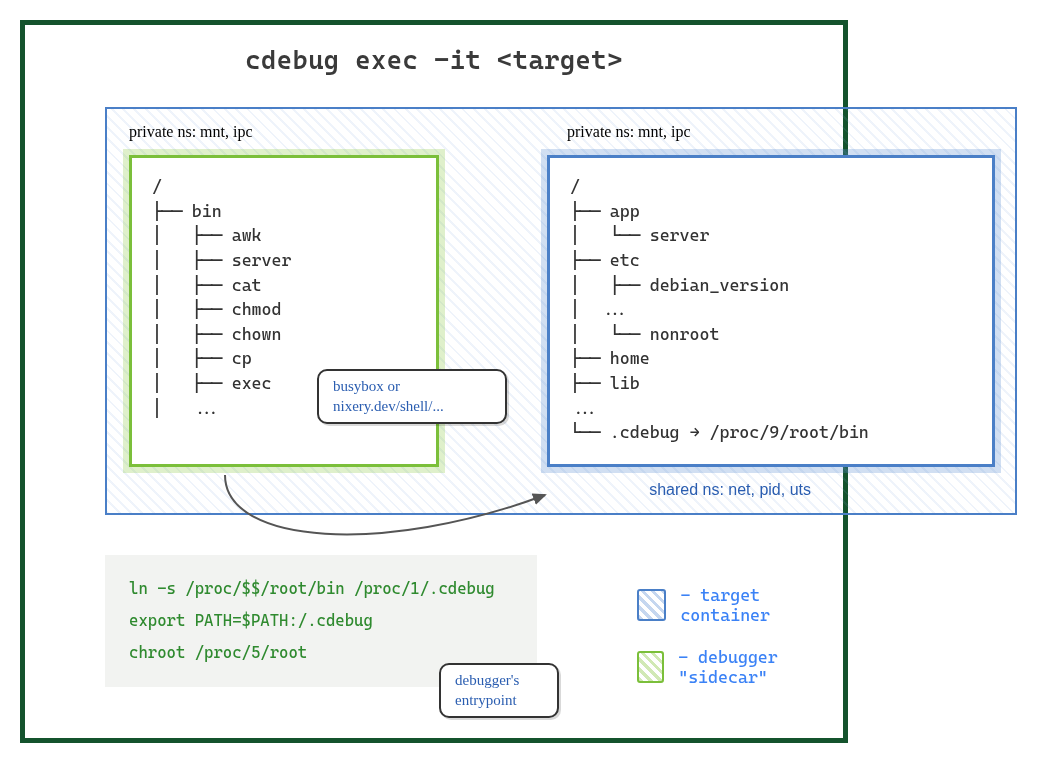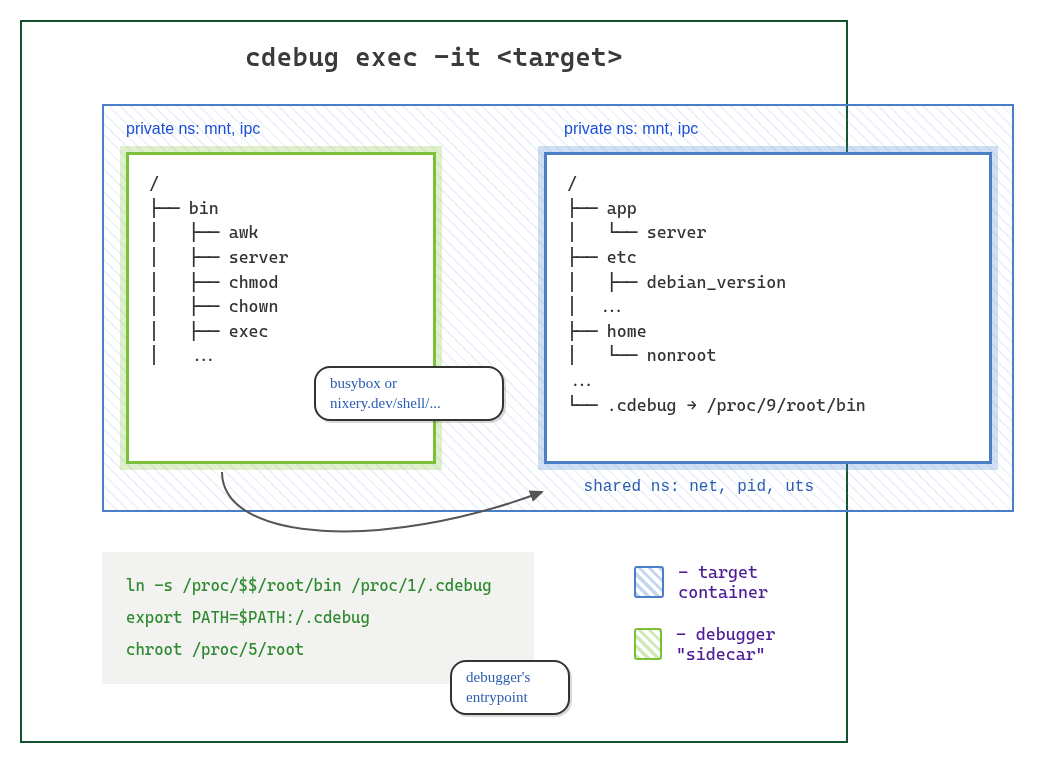--- a/index.html
+++ b/index.html
@@ -6,21 +6,21 @@
   body {
     margin: 0;
     padding: 20px;
     font-family: ui-monospace, 'SF Mono', Monaco, 'Cascadia Code', monospace;
     background: #fff;
     color: #333;
   }
   .canvas {
     width: 828px;
     height: 723px;
-    border: 2px solid #14532d;
+    border: 5px solid #14532d;
     position: relative;
     background: #fff;
   }
   .title {
     position: absolute;
     top: 20px;
     left: 0; right: 0;
     text-align: center;
     font-size: 26px;
     font-weight: 600;
@@ -35,31 +35,31 @@
     height: 408px;
     border: 2px solid #4a7fc7;
     background: repeating-linear-gradient(
       45deg,
       rgba(120,160,220,0.12) 0 2px,
       transparent 2px 8px
     );
   }
   .ns-label {
     position: absolute;
-    font-family: Liberation Sans, sans-serif;
-    color: #1d4ed8;
+    font-family: Liberation Serif, serif;
+    color: #000000;
     font-size: 16px;
   }
   .green-ns { left: 104px; top: 98px; }
   .blue-ns  { left: 542px; top: 98px; }
   .shared-ns {
     position: absolute;
     right: 32px;
     top: 456px;
-    font-family: Liberation Mono, monospace;
+    font-family: Liberation Sans, sans-serif;
     color: #2a5db0;
     font-size: 16px;
     text-align: right;
   }
   .fs-box {
     position: absolute;
     background: #fff;
     padding: 16px 20px 16px 20px;
     font-size: 17px;
     line-height: 1.45;
@@ -75,46 +75,46 @@
     left: 522px; top: 130px;
     width: 448px; height: 312px;
     border: 3px solid #4a7fc7;
     box-shadow: 0 0 0 6px rgba(90,140,210,0.28);
   }
   .tree-line { white-space: pre; }
   .callout {
     position: absolute;
     background: #fff;
     border: 2px solid #333;
-    border-radius: 16px;
+    border-radius: 10px;
     padding: 6px 14px;
     font-family: 'Comic Sans MS', 'Segoe Script', cursive;
     font-size: 15px;
     color: #2a5db0;
     box-shadow: 2px 2px 0 rgba(0,0,0,0.15);
     line-height: 1.3;
   }
   .busybox-callout { left: 292px; top: 344px; width: 190px; }
-  .entrypoint-callout { left: 428px; top: 638px; width: 120px; }
+  .entrypoint-callout { left: 414px; top: 638px; width: 120px; }
   .code-block {
     position: absolute;
     left: 80px; top: 530px;
     width: 432px;
     background: #f2f3f1;
     border-radius: 0;
     padding: 18px 24px;
     font-size: 16px;
     color: #2f8a2f;
     line-height: 2.0;
   }
   .legend {
     position: absolute;
-    left: 612px; top: 540px;
+    left: 612px; top: 560px;
     font-size: 17px;
-    color: #4c1d95;
+    color: #3b82f6;
   }
   .legend-row { display:flex; align-items:center; margin-bottom: 22px; }
   .swatch {
     width: 32px; height: 32px;
     margin-right: 14px;
     border-radius: 3px;
   }
   .swatch-blue {
     border: 2px solid #4a7fc7;
     background: repeating-linear-gradient(45deg, rgba(90,140,210,0.35) 0 3px, transparent 3px 7px);
@@ -141,35 +141,38 @@
 
   <div class="ns-label green-ns">private ns:  mnt, ipc</div>
   <div class="ns-label blue-ns">private ns:  mnt, ipc</div>
   <div class="shared-ns">shared ns:  net, pid, uts</div>
 
   <div class="fs-box green-box">
     <div class="tree-line">/</div>
     <div class="tree-line">├── bin</div>
     <div class="tree-line">│   ├── awk</div>
     <div class="tree-line">│   ├── server</div>
+    <div class="tree-line">│   ├── cat</div>
     <div class="tree-line">│   ├── chmod</div>
     <div class="tree-line">│   ├── chown</div>
+    <div class="tree-line">│   ├── cp</div>
     <div class="tree-line">│   ├── exec</div>
     <div class="tree-line">│   ...</div>
   </div>
 
   <div class="fs-box blue-box">
     <div class="tree-line">/</div>
     <div class="tree-line">├── app</div>
     <div class="tree-line">│   └── server</div>
     <div class="tree-line">├── etc</div>
     <div class="tree-line">│   ├── debian_version</div>
     <div class="tree-line">│  ...</div>
+    <div class="tree-line">│   └── nonroot</div>
     <div class="tree-line">├── home</div>
-    <div class="tree-line">│   └── nonroot</div>
+    <div class="tree-line">├── lib</div>
     <div class="tree-line">...</div>
     <div class="tree-line">└── .cdebug → /proc/9/root/bin</div>
   </div>
 
   <div class="callout busybox-callout">busybox or nixery.dev/shell/...</div>
 
   <svg class="arrow-svg">
     <defs>
       <marker id="arrowhead" markerWidth="8" markerHeight="8" refX="6" refY="3" orient="auto">
         <path d="M0,0 L7,3 L0,6 Z" fill="#555"></path>

